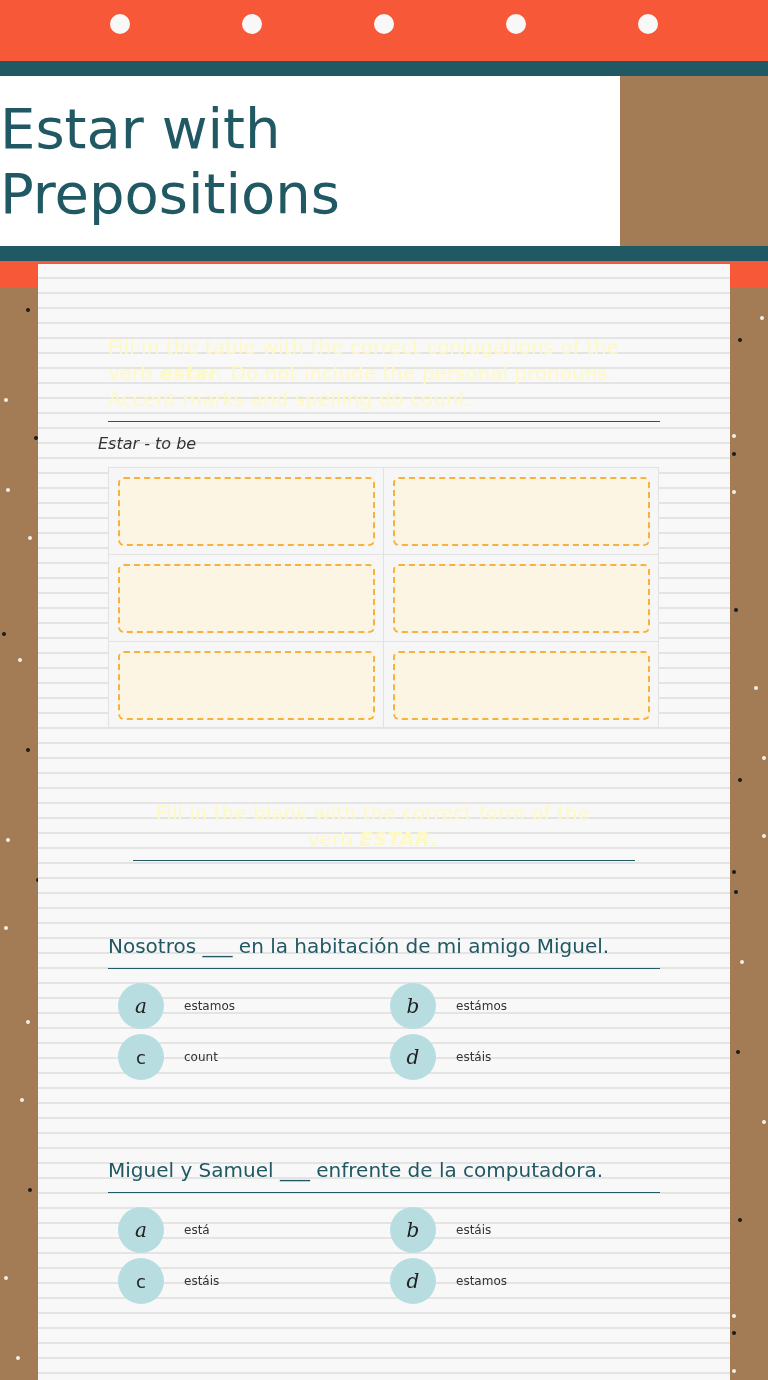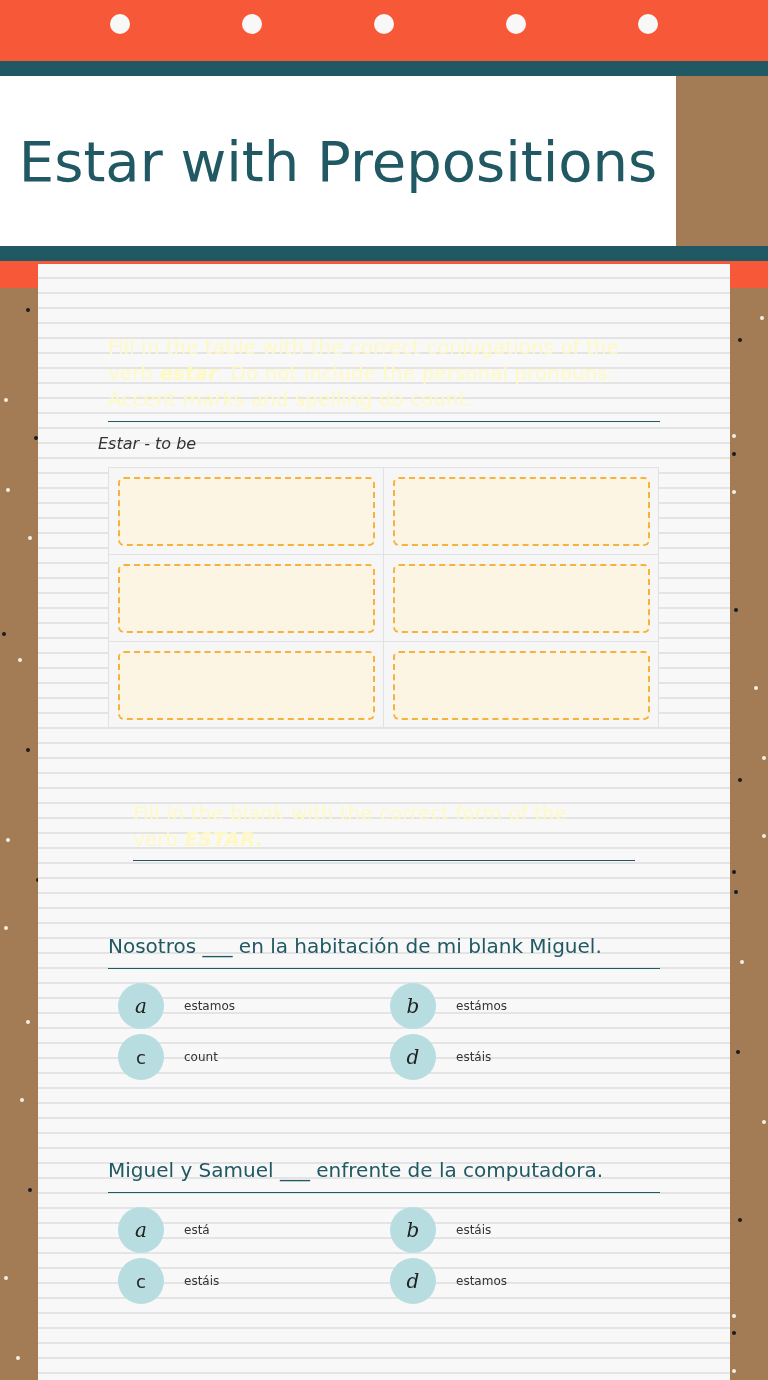--- a/index.html
+++ b/index.html
@@ -12,21 +12,21 @@
     .top-band {
       position: absolute; left: 0; top: 0; width: 768px; height: 61px;
       background: #f75837;
     }
     .hole {
       position: absolute; top: 14px; width: 20px; height: 20px; border-radius: 50%;
       background: #f8f8f8;
     }
     .teal-band-top { position: absolute; left: 0; top: 61px; width: 768px; height: 15px; background: #205963; }
     .title-area {
-      position: absolute; left: 0; top: 76px; width: 676px; height: 170px;
+      position: absolute; left: 0; top: 76px; width: 620px; height: 170px;
       background: #ffffff;
       display: flex; align-items: center; justify-content: center;
     }
     .title {
       color: #205963;
       font-family: "DejaVu Sans", sans-serif;
       font-size: 56px;
       font-weight: normal;
       letter-spacing: 0px;
     }
@@ -137,24 +137,24 @@
   <div class="cell" style="left:275px;top:174px;width:275px;height:86px;border-right:none;border-bottom:none;"></div>
 
   <div class="answer-box" style="left:9px;top:9px;width:257px;height:69px;"></div>
   <div class="answer-box" style="left:284px;top:9px;width:257px;height:69px;"></div>
   <div class="answer-box" style="left:9px;top:96px;width:257px;height:69px;"></div>
   <div class="answer-box" style="left:284px;top:96px;width:257px;height:69px;"></div>
   <div class="answer-box" style="left:9px;top:183px;width:257px;height:69px;"></div>
   <div class="answer-box" style="left:284px;top:183px;width:257px;height:69px;"></div>
 </div>
 
-<div class="instr" style="left:133px;top:800px;width:480px;"><span>Fill in the blank with the correct form of the verb </span><b>ESTAR.</b></div>
+<div class="instr" style="left:133px;top:800px;width:480px;text-align:center;"><span>Fill in the blank with the correct form of the verb </span><b>ESTAR.</b></div>
 <div class="rule" style="left:133px;top:860px;width:502px;"></div>
 
-<div class="q-text" style="left:108px;top:933px;">Nosotros ___ en la habitación de mi blank Miguel.</div>
+<div class="q-text" style="left:108px;top:933px;">Nosotros ___ en la habitación de mi amigo Miguel.</div>
 <div class="rule" style="left:108px;top:968px;width:552px;"></div>
 
 <div class="opt" style="left:118px;top:983px;">
   <div class="bubble">a</div>
   <span class="opt-text">estamos</span>
 </div>
 <div class="opt" style="left:390px;top:983px;">
   <div class="bubble">b</div>
   <span class="opt-text">estámos</span>
 </div>

